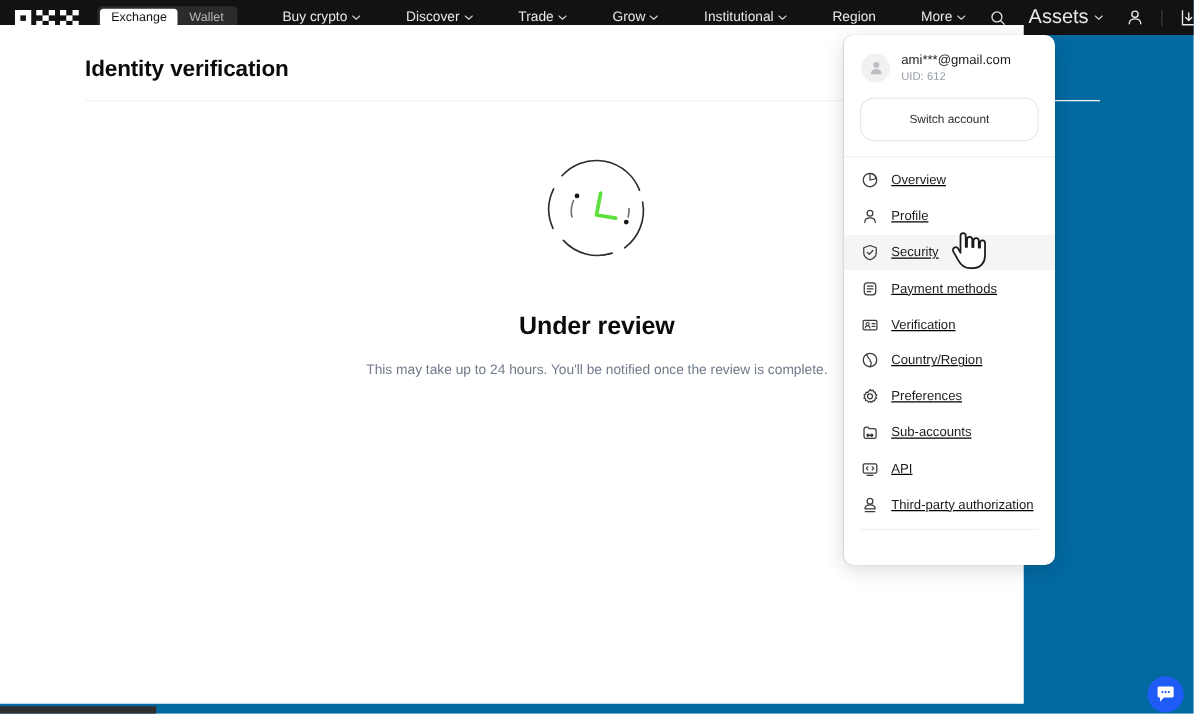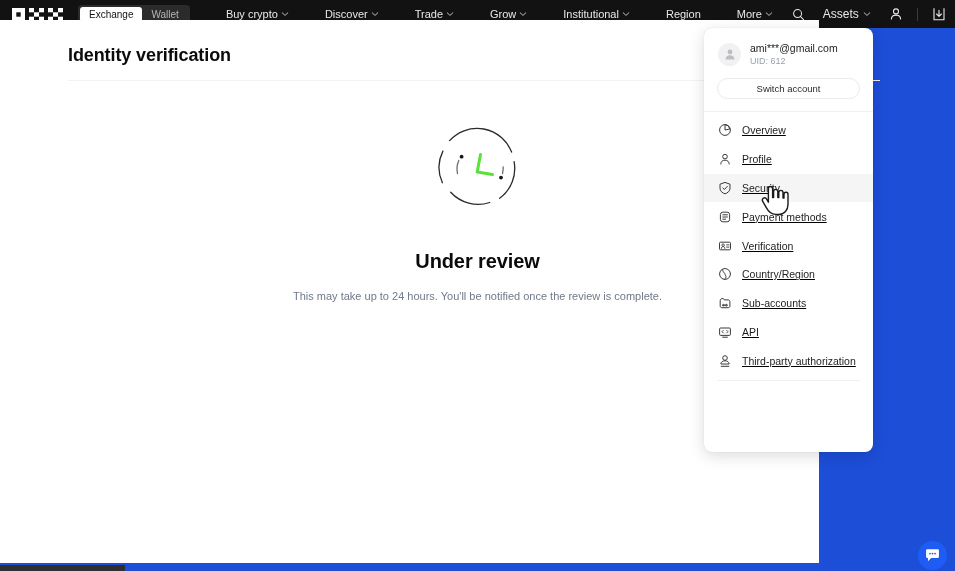--- a/index.html
+++ b/index.html
@@ -2,21 +2,21 @@
 <html><head>
 <meta charset="utf-8">
 <style>
   * { box-sizing: border-box; margin: 0; padding: 0; }
   html, body {
     width: 955px; height: 571px;
     font-family: "Liberation Sans", sans-serif;
     background: #ffffff;
     overflow: hidden;
   }
-  .page { position: relative; width: 955px; height: 571px; background:#1d4ed8; }
+  .page { position: relative; width: 955px; height: 571px; background:#0369a1; }
 
   
   .topnav {
     position: absolute; top:0; left:0; width:955px; height:28px;
     background:#121212; display:flex; align-items:center;
     padding: 0 10px 0 12px;
   }
   .logo { display:flex; align-items:center; margin-right:14px; }
   .logo svg { display:block; }
 
@@ -42,21 +42,21 @@
   }
   .caret { display:inline-block; }
   .caret svg { display:block; }
 
   .nav-right {
     margin-left:auto; display:flex; align-items:center; gap:0px;
     height:28px;
   }
   .nr-item {
     display:flex; align-items:center; gap:4px; height:28px;
-    padding: 0 9px; cursor:pointer; color:#e8e8e8; font-size:12px;
+    padding: 0 9px; cursor:pointer; color:#e8e8e8; font-size:16px;
   }
   .nr-sep { width:1px; height:13px; background:#3b3b3b; margin:0 5px; }
   .ico { display:flex; align-items:center; justify-content:center; }
   .ico svg { display:block; }
 
   
   .content { position:absolute; top:20px; left:0; width:819px; height:543px; background:#fff;padding-left:25px; }
   .page-title {
     position:absolute; left:68px; top:25px;
     font-size:18px; font-weight:bold; color:#0b0b0b; letter-spacing:-0.1px;
@@ -75,37 +75,37 @@
   .status-title {
     margin-top:28px; font-size:20px; font-weight:bold; color:#0b0b0b;
     letter-spacing:-0.1px;
   }
   .status-sub {
     margin-top:17px; font-size:11px; color:#707a8a;
   }
 
   
   .dropdown {
-    position:absolute; left:704px; top:28px; width:169px; height:424px;
+    position:absolute; left:675px; top:28px; width:169px; height:424px;
     background:#fff; border-radius:8px;
     box-shadow: 0 4px 16px rgba(0,0,0,0.14), 0 0 1px rgba(0,0,0,0.16);
     overflow:hidden;
   }
   .dd-acct { display:flex; align-items:center; padding:14px 14px 0 14px; gap:9px; }
   .avatar {
     width:23px; height:23px; border-radius:50%; background:#f1f1f2;
     display:flex; align-items:center; justify-content:center; flex:0 0 auto;
   }
   .avatar svg { display:block; }
   .acct-txt { display:flex; flex-direction:column; gap:2px; min-width:0; }
   .acct-mail { font-size:10.5px; color:#1d1d1d; white-space:nowrap; }
   .acct-uid { font-size:9px; color:#9aa0aa; }
 
   .switch-btn {
-    margin:12px 13px 0 13px; height:21px;
+    margin:12px 13px 0 13px; height:35px;
     border:1px solid #e9e9eb; border-radius:11px; background:#fff;
     display:flex; align-items:center; justify-content:center;
     font-size:9.5px; color:#2b2b2b; cursor:pointer;
   }
   .dd-sep { height:1px; background:#f1f1f2; margin:12px 0 4px 0; }
   .dd-sep2 { height:1px; background:#f1f1f2; margin:5px 13px 4px 13px; }
 
   .dd-list { padding:0 0 0 0;text-decoration:underline; }
   .dd-item {
     display:flex; align-items:center; gap:10px;
@@ -409,20 +409,29 @@
       <div class="dd-item">
         <span class="dd-ico">
           <svg width="14" height="14" viewBox="0 0 14 14">
             <circle cx="7" cy="7" r="5.4" fill="none" stroke="#3a3a3a" stroke-width="1"></circle>
             <path d="M4.2 2.6 C5.6 4.0 5.0 5.6 6.4 6.0 C7.6 6.4 6.6 8.0 7.6 8.6 C8.4 9.1 8.0 11.2 6.6 12.3" fill="none" stroke="#3a3a3a" stroke-width="1" stroke-linecap="round" stroke-linejoin="round"></path>
           </svg>
         </span>
         <span class="dd-label">Country/Region</span>
       </div>
 
+      <div class="dd-item">
+        <span class="dd-ico">
+          <svg width="14" height="14" viewBox="0 0 14 14">
+            <circle cx="7" cy="7" r="2.0" fill="none" stroke="#3a3a3a" stroke-width="1"></circle>
+            <path d="M7 1.6 L8.0 2.6 L9.4 2.1 L9.9 3.5 L11.3 3.7 L11.2 5.2 L12.4 6.0 L11.6 7.2 L12.2 8.6 L10.9 9.2 L10.7 10.6 L9.2 10.6 L8.3 11.8 L7.1 11.1 L5.8 11.8 L5.0 10.6 L3.5 10.5 L3.4 9.1 L2.1 8.4 L2.8 7.2 L2.3 5.8 L3.6 5.2 L3.9 3.8 L5.3 3.9 L6.2 2.7 Z" fill="none" stroke="#3a3a3a" stroke-width="1" stroke-linejoin="round"></path>
+          </svg>
+        </span>
+        <span class="dd-label">Preferences</span>
+      </div>
 
       <div class="dd-item">
         <span class="dd-ico">
           <svg width="14" height="14" viewBox="0 0 14 14">
             <path d="M2.2 4.6 C2.2 3.4 3.0 2.6 4.0 2.6 L5.4 2.6 L6.3 3.9 L10.2 3.9 C11.2 3.9 11.9 4.7 11.9 5.7 L11.9 10.0 C11.9 11.0 11.2 11.7 10.2 11.7 L3.9 11.7 C2.9 11.7 2.2 11.0 2.2 10.0 Z" fill="none" stroke="#3a3a3a" stroke-width="1" stroke-linejoin="round"></path>
             <path d="M5.0 9.2 H9.0" stroke="#3a3a3a" stroke-width="1" stroke-linecap="round"></path>
             <circle cx="5.4" cy="9.2" r="0.9" fill="none" stroke="#3a3a3a" stroke-width="0.85"></circle>
             <circle cx="8.4" cy="9.2" r="0.9" fill="none" stroke="#3a3a3a" stroke-width="0.85"></circle>
           </svg>
         </span>

